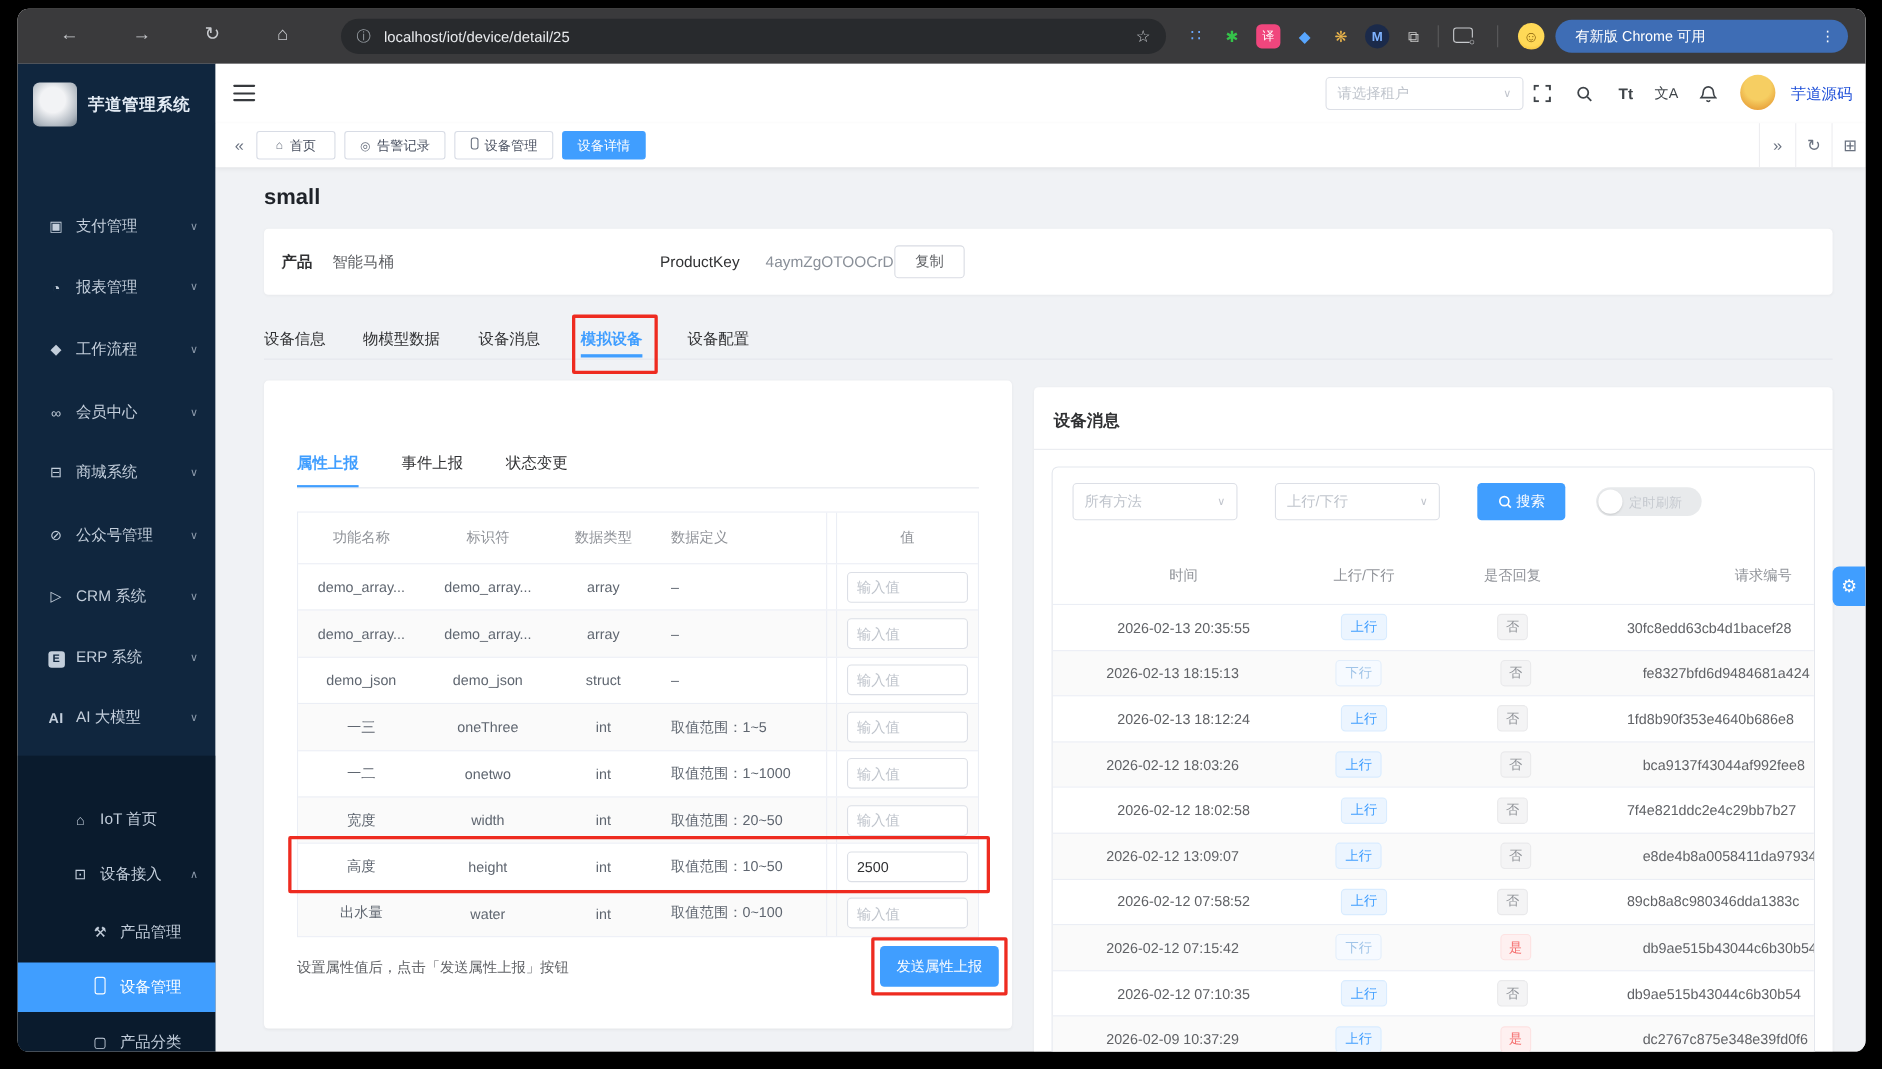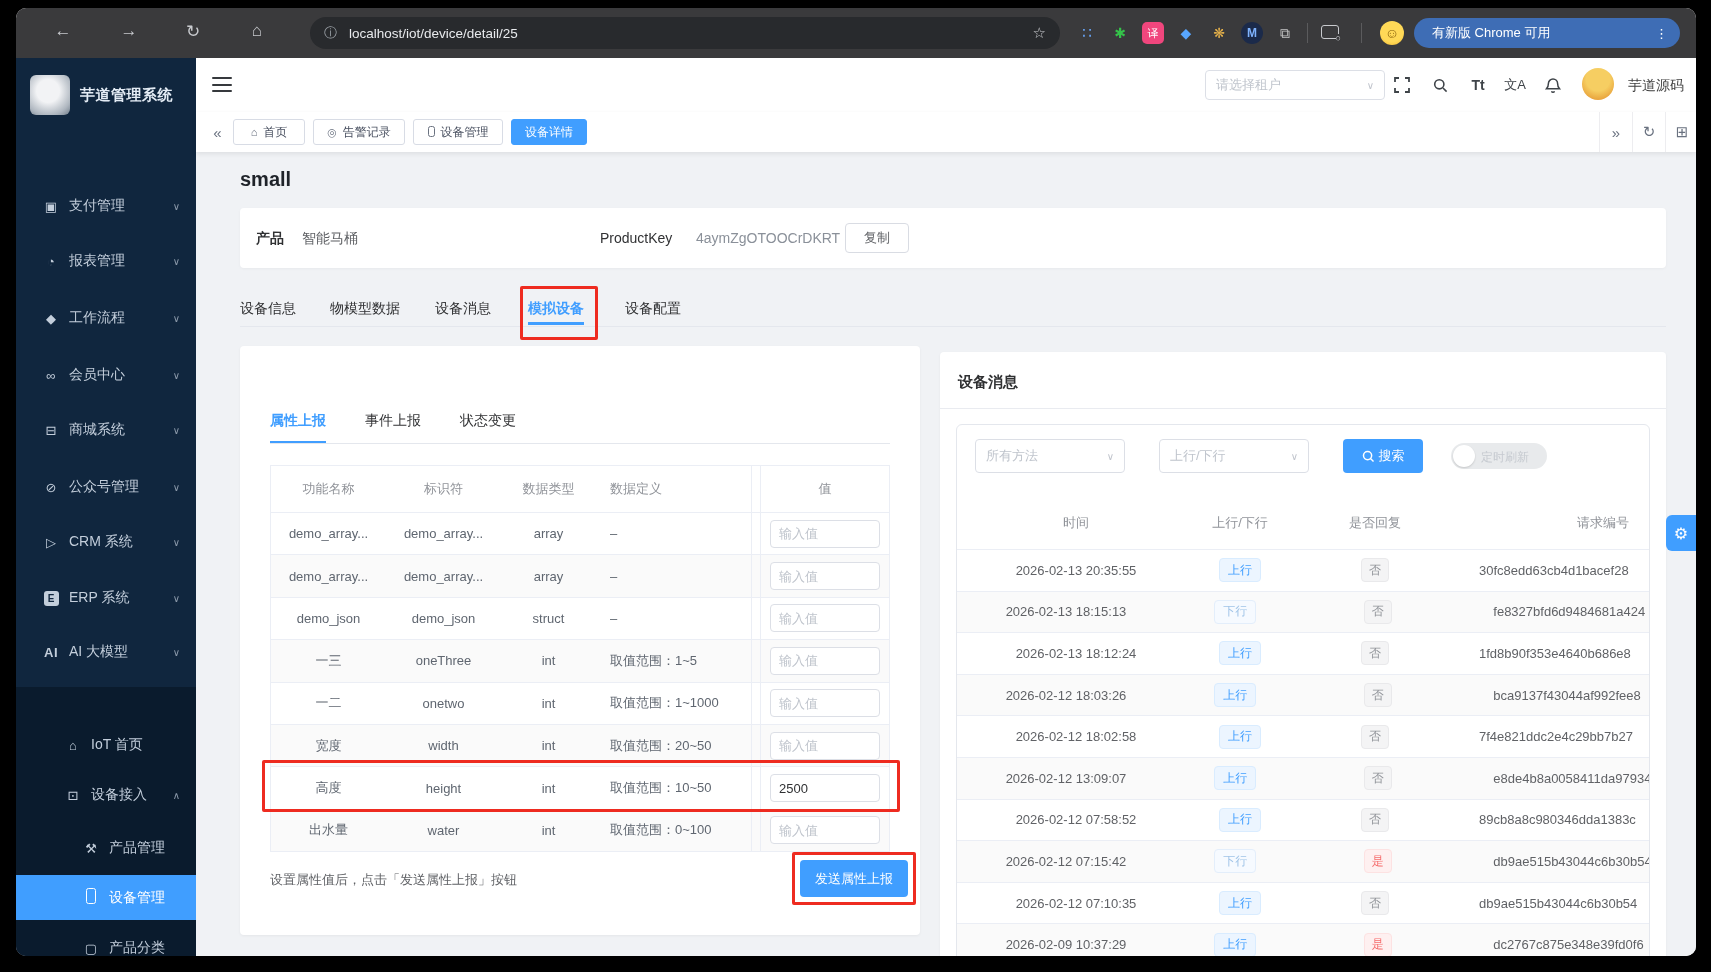--- a/index.html
+++ b/index.html
@@ -36,21 +36,21 @@
   .aiicon { font-size:9px; font-weight:bold; letter-spacing:.5px; }
   .phone-ic { display:inline-block; width:10px; height:16px; border:1.5px solid currentColor; border-radius:2.5px; }
 
   
   #appheader { position:absolute; left:180px; top:50px; width:1500px; height:54px; background:#fff; }
   #hamburger { position:absolute; left:16px; top:19px; width:20px; height:15px; cursor:pointer; }
   #hamburger i { display:block; height:2px; background:#36393d; margin-bottom:4.5px; border-radius:1px; }
   #tenant { position:absolute; left:1009px; top:12px; width:180px; height:30px; border:1px solid #dcdfe6; border-radius:4px; display:flex; align-items:center; justify-content:space-between; padding:0 10px; color:#bfc4cc; font-size:13px; background:#fff; }
   .hdric { position:absolute; top:16px; width:28px; height:22px; display:flex; align-items:center; justify-content:center; color:#3f4449; font-size:14px; cursor:pointer; }
   #avatar { position:absolute; left:1386px; top:10px; width:32px; height:32px; border-radius:50%; background:radial-gradient(circle at 50% 35%, #f6ce62 45%, #e8a23b 80%, #9a6b22); }
-  #username { position:absolute; left:1432px; top:19px; font-size:14px; color:#404040; }
+  #username { position:absolute; left:1432px; top:19px; font-size:14px; color:#1d4ed8; }
 
   
   #tagbar { position:absolute; left:180px; top:104px; width:1500px; height:40px; background:#fff; box-shadow:0 2px 5px rgba(0,0,0,.08); z-index:3; }
   .tag-tab { position:absolute; top:7px; height:26px; border:1px solid #d8dce5; border-radius:3px; background:#fff; display:flex; align-items:center; justify-content:center; gap:6px; font-size:12px; color:#495060; cursor:pointer; padding:0 8px; }
   .tag-tab .tic { font-size:11px; color:#6a7280; }
   .tag-tab.active { background:#409eff; border-color:#409eff; color:#fff; }
   .tagic { position:absolute; top:0; height:40px; width:33px; display:flex; align-items:center; justify-content:center; color:#6a7280; font-size:15px; border-left:1px solid #ededf0; cursor:pointer; }
 
   
   #content { position:absolute; left:180px; top:144px; width:1500px; height:804px; background:#f0f2f5; }
@@ -277,21 +277,21 @@
   </div>
 
   <div id="content">
     <div id="pagetitle">small</div>
 
     <div id="prodcard">
       <span class="abs" style="left:16px;top:22px;font-size:14px;font-weight:bold;color:#303133">产品</span>
       <span class="abs" style="left:62px;top:22px;font-size:14px;color:#606266">智能马桶</span>
       <span class="abs" style="left:360px;top:22px;font-size:14px;color:#303133">ProductKey</span>
       <span class="abs" style="left:456px;top:22px;font-size:14px;color:#8a9099">4aymZgOTOOCrDKRT</span>
-      <button class="abs" style="left:605px;top:15px;width:64px;height:30px;background:#fff;border:1px solid #d9dce3;border-radius:4px;font-size:13px;color:#606266;cursor:pointer;font-family:inherit">复制</button>
+      <button class="abs" style="left:573px;top:15px;width:64px;height:30px;background:#fff;border:1px solid #d9dce3;border-radius:4px;font-size:13px;color:#606266;cursor:pointer;font-family:inherit">复制</button>
     </div>
 
     <span class="devtab" style="left:44px">设备信息</span>
     <span class="devtab" style="left:134px">物模型数据</span>
     <span class="devtab" style="left:239px">设备消息</span>
     <span class="devtab active" style="left:332px">模拟设备</span>
     <span class="devtab" style="left:429px">设备配置</span>
     <div class="abs" style="left:332px;top:170px;width:56px;height:3px;background:#409eff"></div>
     <div class="abs" style="left:44px;top:174px;width:1426px;height:1px;background:#e4e7ed"></div>
 

